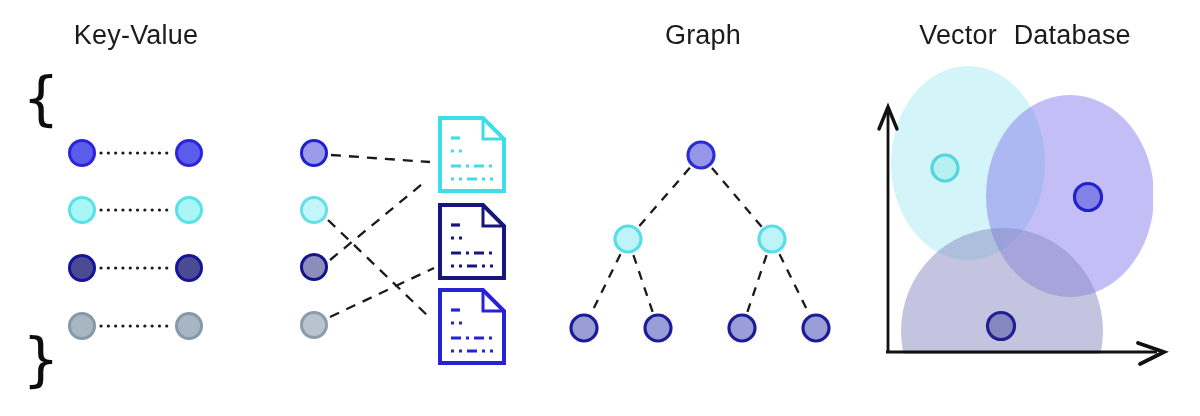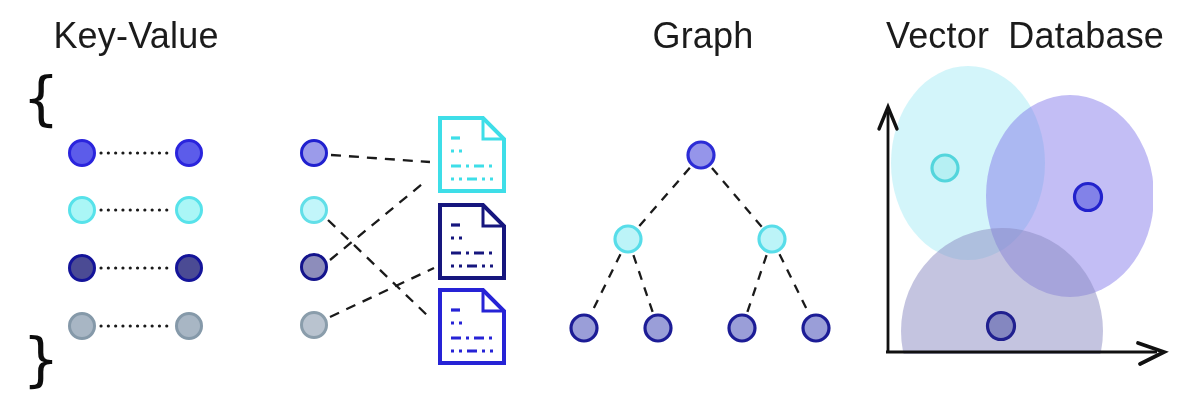--- a/index.html
+++ b/index.html
@@ -8,21 +8,21 @@
     width:1200px;
     height:416px;
     background:#ffffff;
     overflow:hidden;
     font-family:"Liberation Sans", sans-serif;
   }
   .sec-title{
     position:absolute;
     top:20px;
     transform:translateX(-50%);
-    font-size:36px;
+    font-size:27px;
     line-height:31px;
     color:#1b1b1b;
     white-space:nowrap;
     word-spacing:9px;
     letter-spacing:0.2px;
   }
   .brace{
     position:absolute;
     transform:translateX(-50%);
     font-family:"DejaVu Sans", sans-serif;

